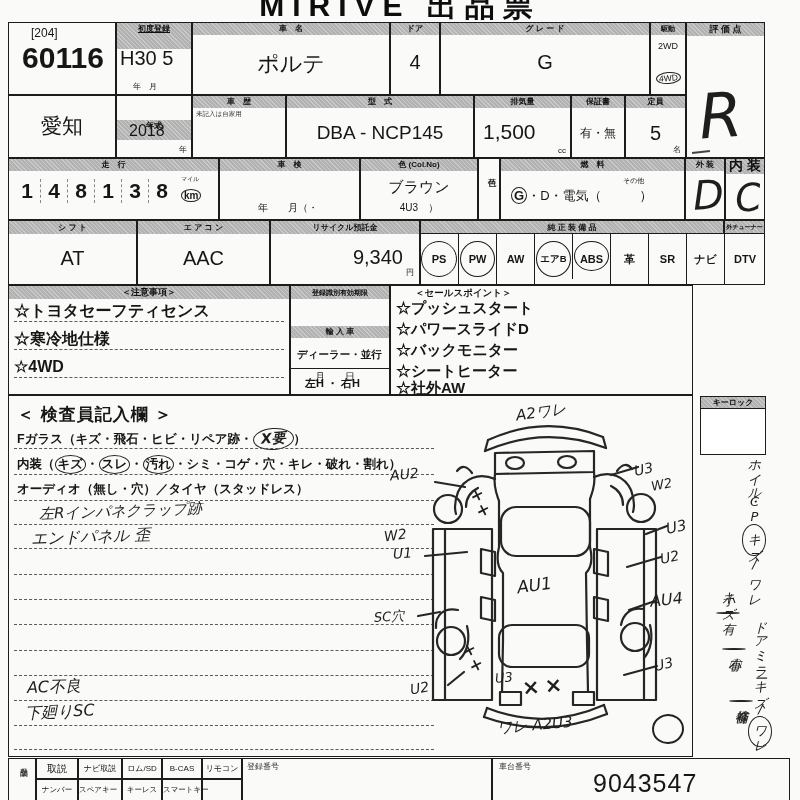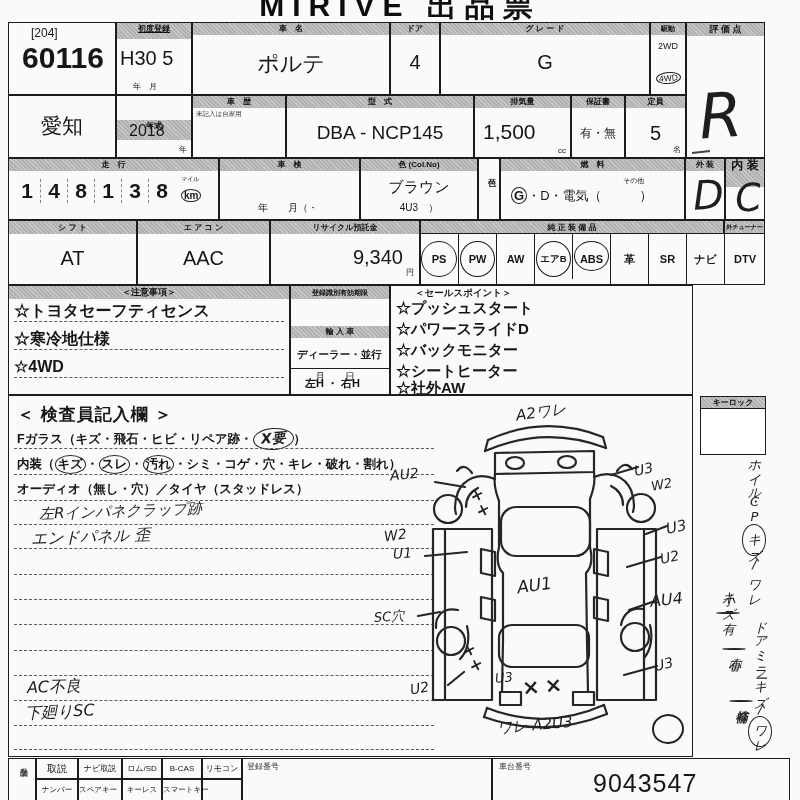--- a/index.html
+++ b/index.html
@@ -31,21 +31,21 @@
 
   <div class="title-clip">
     <div class="t">MIRIVE 出品票</div>
   </div>
 
   <div class="cell" style="left:8px;top:22px;width:108px;height:73px;">
     <div class="abs print" style="left:22px;top:3px;font-size:12px;">[204]</div>
     <div class="abs print" style="left:4px;top:18px;width:100px;text-align:center;font-size:30px;font-weight:bold;">60116</div>
   </div>
   <div class="cell" style="left:116px;top:22px;width:76px;height:73px;">
-    <div class="hdr abs" style="left:0;top:0;width:100%;height:16px;font-size:8px;line-height:12px;text-decoration:underline;">初度登録</div>
+    <div class="hdr abs" style="left:0;top:0;width:100%;height:26px;font-size:8px;line-height:12px;text-decoration:underline;">初度登録</div>
     <div class="abs print" style="left:3px;top:24px;font-size:20px;">H30 5</div>
     <div class="abs print" style="left:16px;bottom:2px;font-size:8px;">年　月</div>
   </div>
   <div class="cell" style="left:192px;top:22px;width:198px;height:73px;">
     <div class="hdr abs" style="left:0;top:0;width:100%;height:12px;font-size:8px;line-height:12px;">車　名</div>
     <div class="abs print" style="left:0;top:26px;width:100%;text-align:center;font-size:22px;">ポルテ</div>
   </div>
   <div class="cell" style="left:390px;top:22px;width:50px;height:73px;">
     <div class="hdr abs" style="left:0;top:0;width:100%;height:12px;font-size:8px;line-height:12px;">ドア</div>
     <div class="abs print" style="left:0;top:28px;width:100%;text-align:center;font-size:20px;">4</div>
@@ -125,21 +125,21 @@
     <div class="abs print" style="left:122px;top:17px;font-size:7px;">その他</div>
     <div class="abs" style="left:10px;top:28px;font-size:13px;">
       <span class="hand-circle print" style="font-weight:bold;">G</span><span class="print">・D・電気（</span><span class="print" style="display:inline-block;width:38px;"></span><span class="print">）</span>
     </div>
   </div>
   <div class="cell" style="left:685px;top:158px;width:40px;height:62px;">
     <div class="hdr abs" style="left:0;top:0;width:100%;height:12px;font-size:8px;line-height:12px;">外 装</div>
     <div class="abs hand" style="left:7px;top:13px;font-size:40px;transform:rotate(-3deg);">D</div>
   </div>
   <div class="cell" style="left:725px;top:158px;width:40px;height:62px;">
-    <div class="hdr abs" style="left:0;top:0;width:100%;height:28px;font-size:12px;line-height:12px;">内 装</div>
+    <div class="hdr abs" style="left:0;top:0;width:100%;height:15px;font-size:14px;line-height:12px;">内 装</div>
     <div class="abs hand" style="left:9px;top:17px;font-size:38px;transform:rotate(-6deg);">C</div>
   </div>
 
   <div class="cell" style="left:8px;top:220px;width:129px;height:65px;">
     <div class="hdr abs" style="left:0;top:0;width:100%;height:13px;font-size:8px;line-height:13px;">シ フ ト</div>
     <div class="abs print" style="left:0;top:26px;width:100%;text-align:center;font-size:20px;">AT</div>
   </div>
   <div class="cell" style="left:137px;top:220px;width:133px;height:65px;">
     <div class="hdr abs" style="left:0;top:0;width:100%;height:13px;font-size:8px;line-height:13px;">エ ア コ ン</div>
     <div class="abs print" style="left:0;top:26px;width:100%;text-align:center;font-size:20px;">AAC</div>

